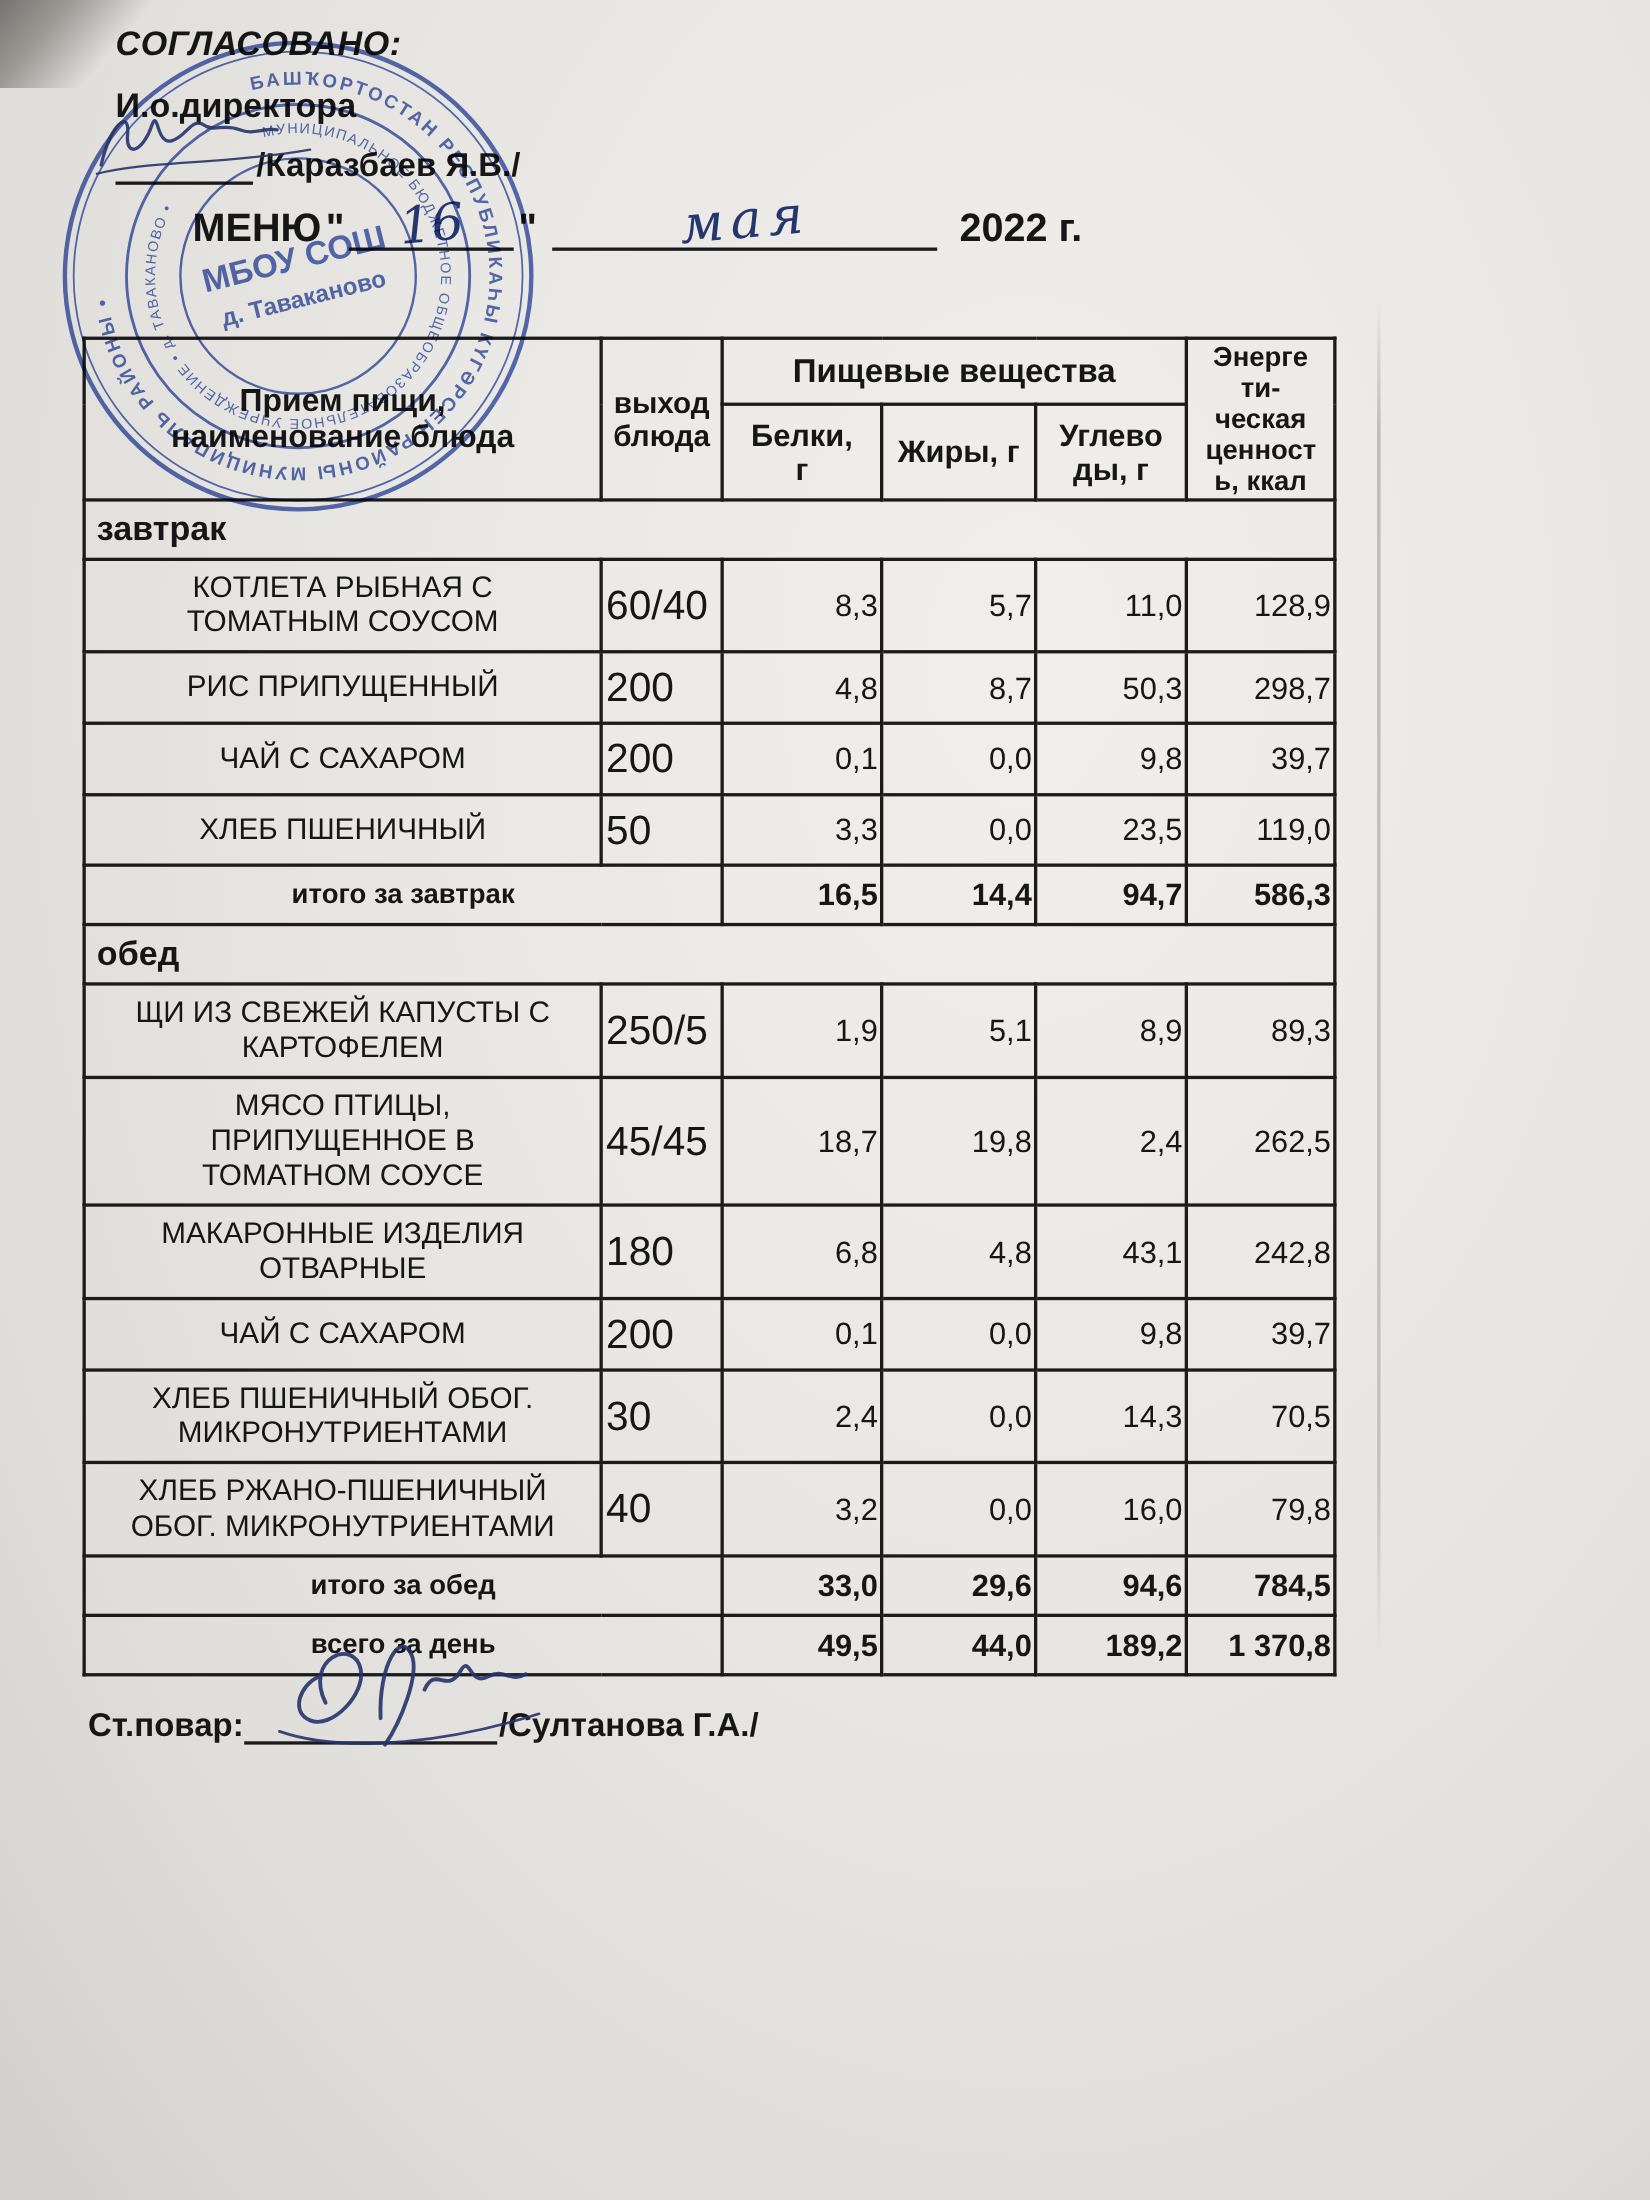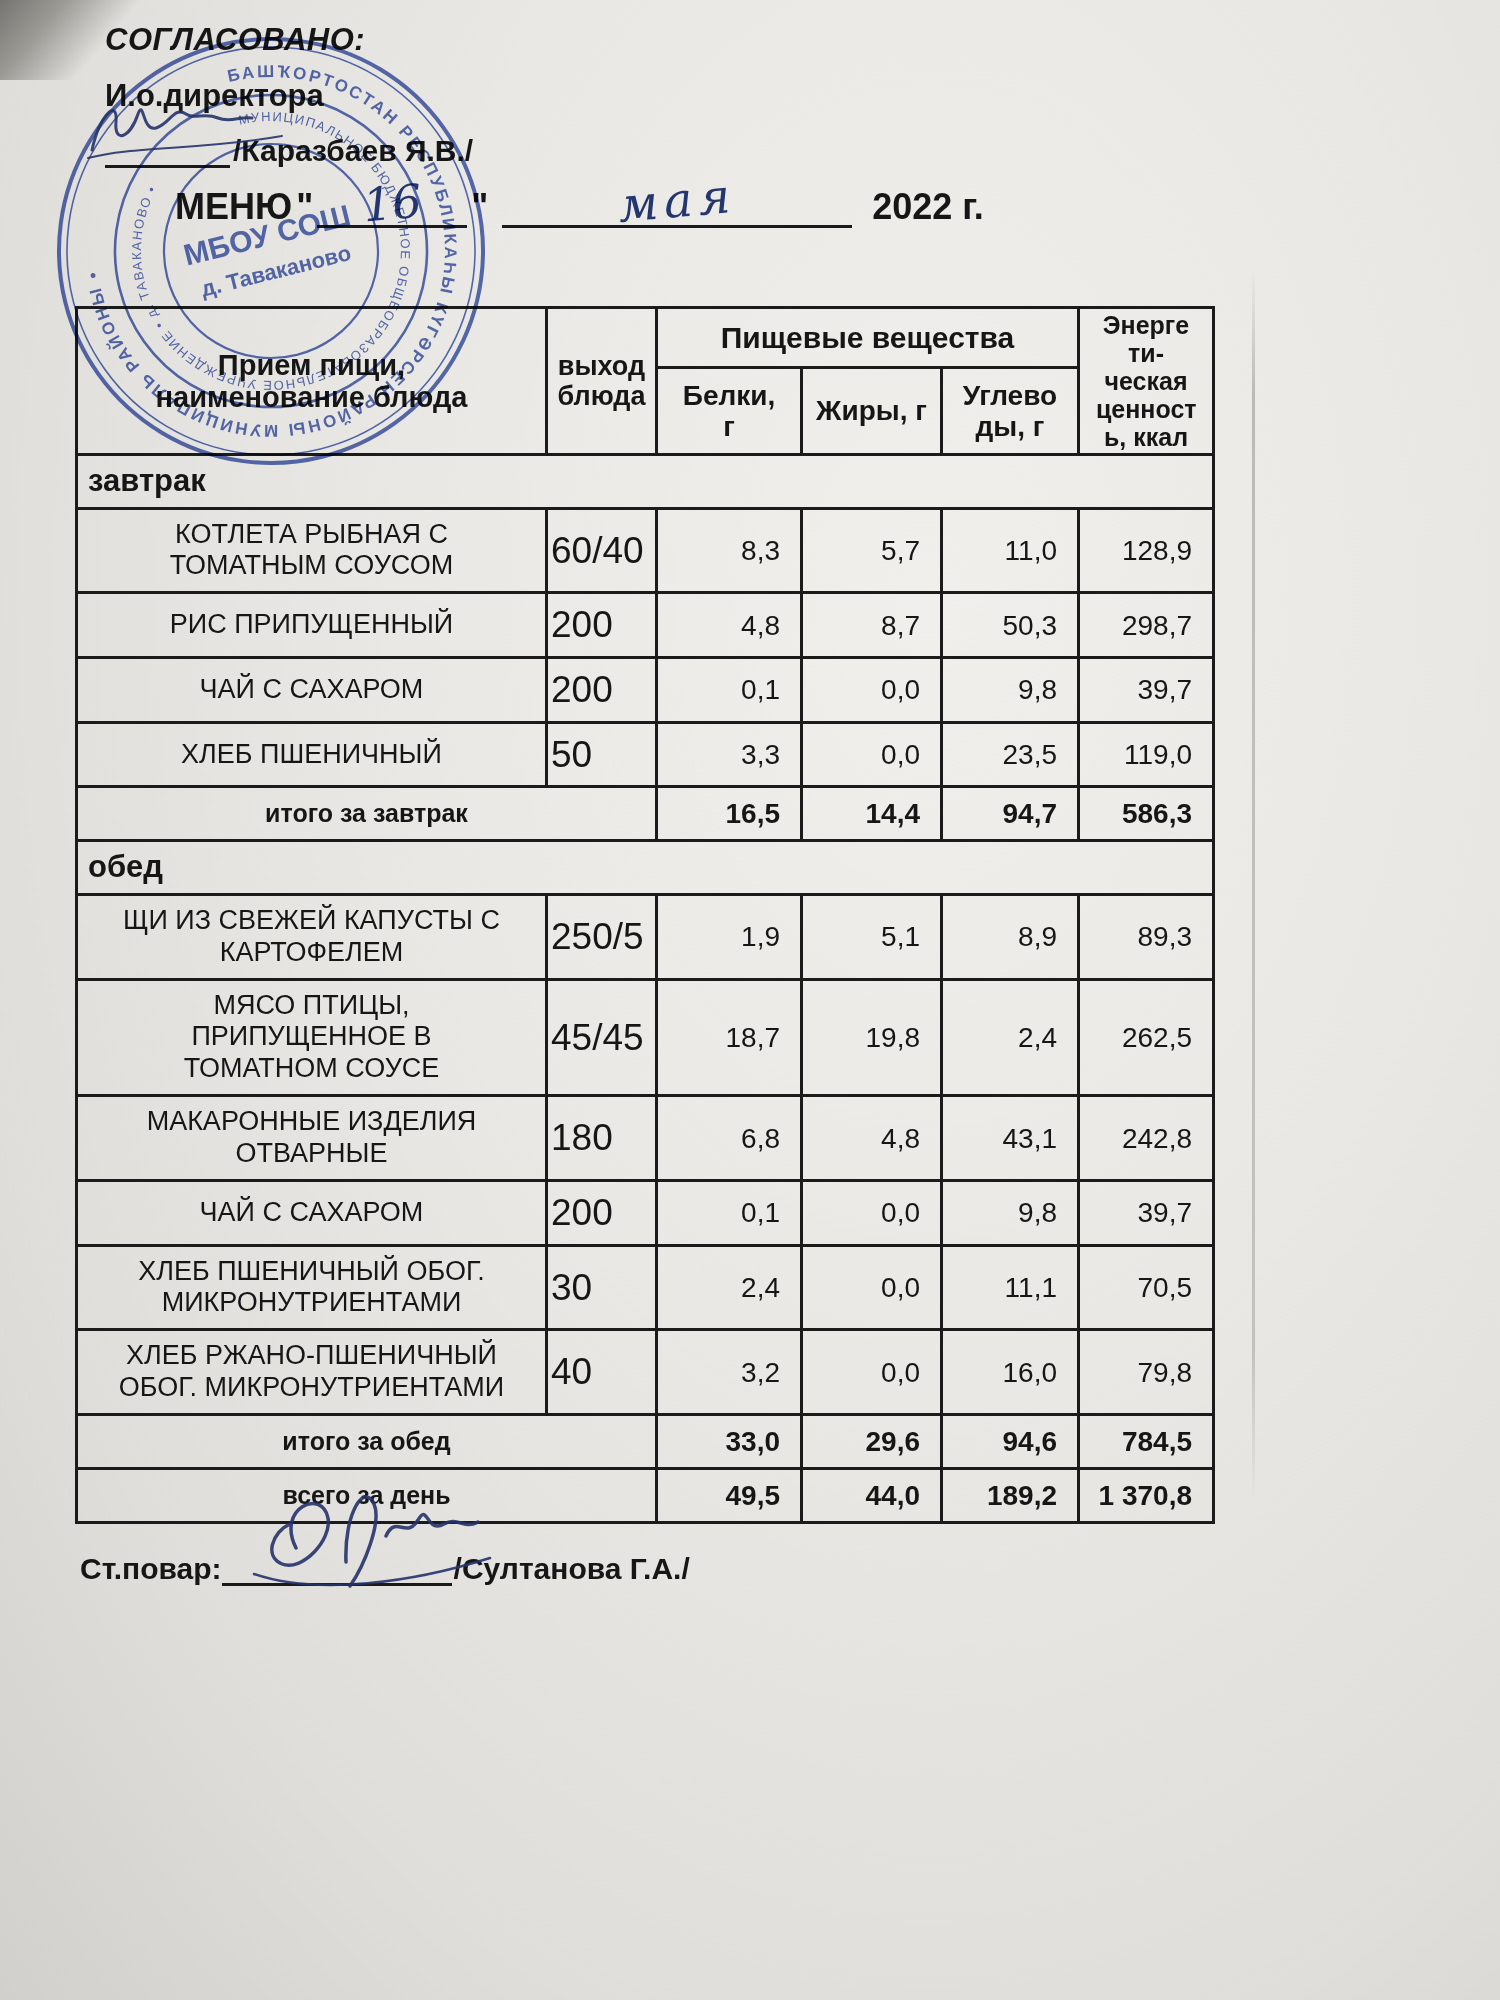--- a/index.html
+++ b/index.html
@@ -59,21 +59,21 @@
   thead th { font-weight: bold; text-align: center; white-space: pre-line; line-height: 1.12; padding: 5px 3px; }
   .h-meal { font-size: 29px; }
   .h-out { font-size: 27px; }
   .h-nutr { font-size: 30px; padding: 8px 3px; }
   .h-sub { font-size: 28px; }
   .h-energy { font-size: 25px; padding: 2px 16px; }
   tbody td { font-size: 27px; line-height: 1.18; padding: 9px 8px; }
   .section-row td { font-size: 31px; font-weight: bold; padding: 7px 10px; }
   .name { white-space: pre-line; text-align: center; }
   .out { padding-left: 3px; padding-right: 3px; font-size: 37px; }
-  .num { text-align: right; padding-right: 20px; font-size: 28px; }
+  .num { text-align: right; padding-right: 2px; font-size: 28px; }
   .total-row td { font-weight: bold; }
   .tlabel { font-size: 25px; text-align: center; }
 
   
   .footer {
     position: absolute; left: 80px; top: 1552px; z-index: 2;
     display: flex; align-items: flex-end; font-size: 30px; font-weight: bold;
   }
   .cook-underscore { display: inline-block; width: 230px; height: 32px; border-bottom: 3px solid #1a1a1a; margin-right: 2px; }
 </style>
@@ -246,21 +246,21 @@
         <td class="num">0,0</td>
         <td class="num">9,8</td>
         <td class="num">39,7</td>
       </tr>
       <tr>
         <td class="name">ХЛЕБ ПШЕНИЧНЫЙ ОБОГ.
 МИКРОНУТРИЕНТАМИ</td>
         <td class="out">30</td>
         <td class="num">2,4</td>
         <td class="num">0,0</td>
-        <td class="num">11,1</td>
+        <td class="num">14,3</td>
         <td class="num">70,5</td>
       </tr>
       <tr>
         <td class="name">ХЛЕБ РЖАНО-ПШЕНИЧНЫЙ
 ОБОГ. МИКРОНУТРИЕНТАМИ</td>
         <td class="out">40</td>
         <td class="num">3,2</td>
         <td class="num">0,0</td>
         <td class="num">16,0</td>
         <td class="num">79,8</td>

